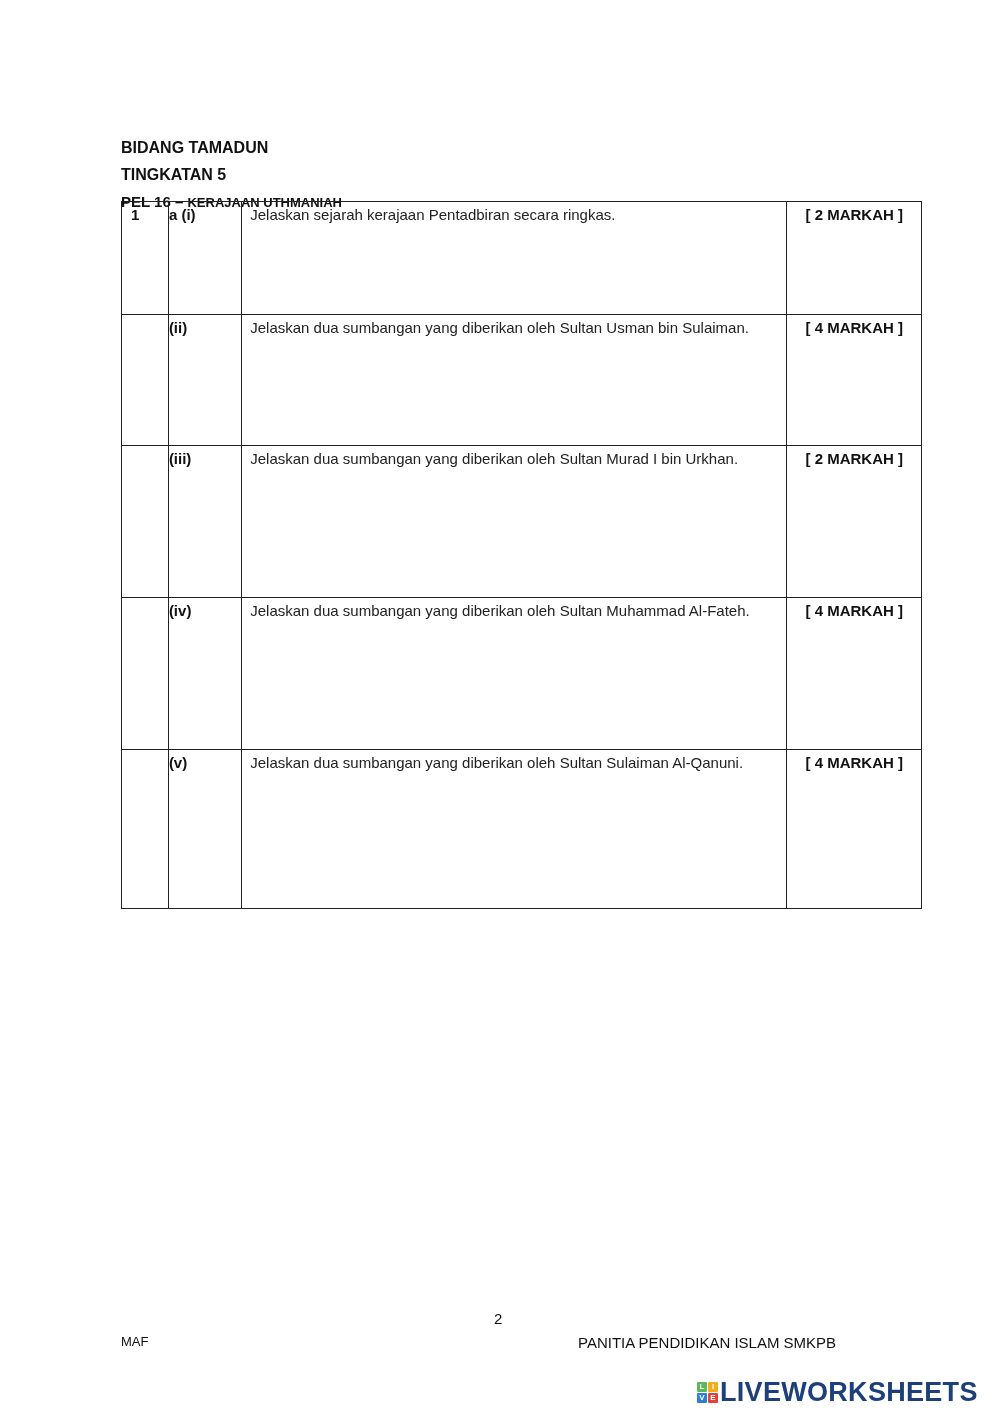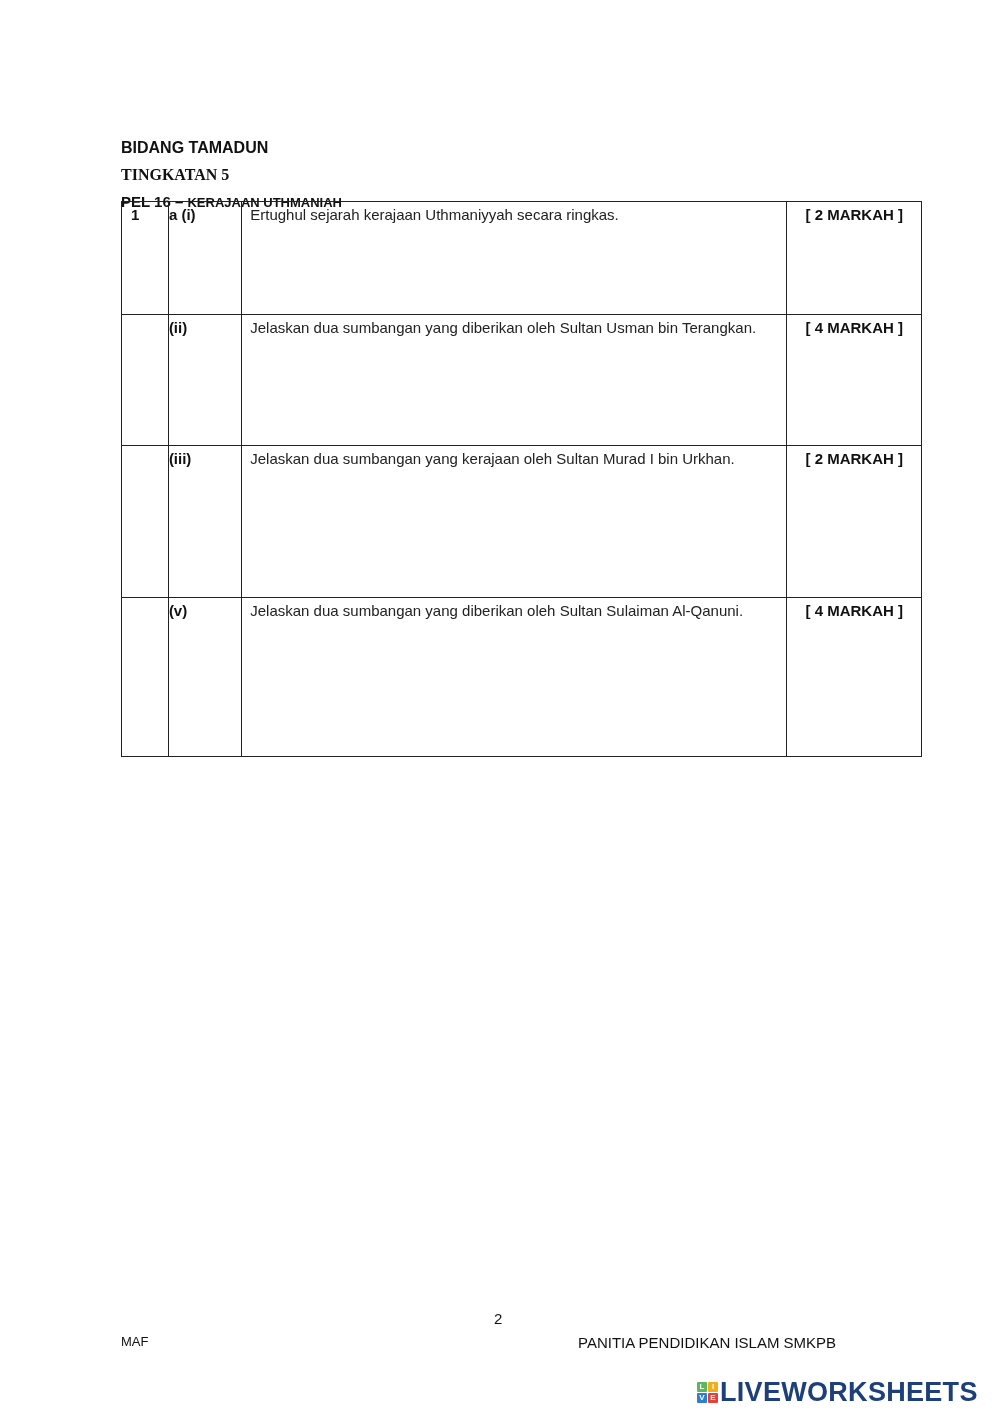--- a/index.html
+++ b/index.html
@@ -6,21 +6,21 @@
     body {
       width: 1000px; height: 1413px; background: #ffffff; position: relative;
       font-family: "Liberation Sans", "DejaVu Sans", sans-serif; color: #111;
       overflow: hidden;
     }
     .heading {
       position: absolute; left: 121px; font-weight: bold; font-size: 16px;
       letter-spacing: 0px; color: #111; margin-top: 16px;
     }
     .h1 { top: 123px; }
-    .h2 { top: 150px; font-family: Liberation Serif, serif; }
+    .h2 { top: 150px; }
     .h3 { top: 177px; font-size: 15px; }
     .h3 .small { font-size: 13px; }
     table.q {
       position: absolute; left: 121px; top: 201px; width: 801px;
       border-collapse: collapse; table-layout: fixed;
     }
     table.q td {
       border: 1px solid #222; vertical-align: top; padding: 0;
       font-size: 15px; line-height: 22px;
     }
@@ -46,34 +46,40 @@
 <div class="heading h3">
   <span>PEL 16 –</span>
   <span class="small">KERAJAAN UTHMANIAH</span>
 </div>
 
 <table class="q">
   <tbody id="qbody">
       <tr style="height: 113px;">
         <td class="num">1</td>
         <td class="part">a (i)</td>
-        <td class="text">Ertughul sejarah kerajaan Uthmaniyyah secara ringkas.</td>
+        <td class="text">Jelaskan sejarah kerajaan Pentadbiran secara ringkas.</td>
         <td class="marks">[ 2 MARKAH ]</td>
       </tr>
       <tr style="height: 131px;">
         <td class="num"></td>
         <td class="part">(ii)</td>
-        <td class="text">Jelaskan dua sumbangan yang diberikan oleh Sultan Usman bin Terangkan.</td>
+        <td class="text">Jelaskan dua sumbangan yang diberikan oleh Sultan Usman bin Sulaiman.</td>
         <td class="marks">[ 4 MARKAH ]</td>
       </tr>
       <tr style="height: 152px;">
         <td class="num"></td>
         <td class="part">(iii)</td>
-        <td class="text">Jelaskan dua sumbangan yang kerajaan oleh Sultan Murad I bin Urkhan.</td>
+        <td class="text">Jelaskan dua sumbangan yang diberikan oleh Sultan Murad I bin Urkhan.</td>
         <td class="marks">[ 2 MARKAH ]</td>
+      </tr>
+      <tr style="height: 152px;">
+        <td class="num"></td>
+        <td class="part">(iv)</td>
+        <td class="text">Jelaskan dua sumbangan yang diberikan oleh Sultan Muhammad Al-Fateh.</td>
+        <td class="marks">[ 4 MARKAH ]</td>
       </tr>
       <tr style="height: 159px;">
         <td class="num"></td>
         <td class="part">(v)</td>
         <td class="text">Jelaskan dua sumbangan yang diberikan oleh Sultan Sulaiman Al-Qanuni.</td>
         <td class="marks">[ 4 MARKAH ]</td>
       </tr>
     </tbody>
 </table>
 

